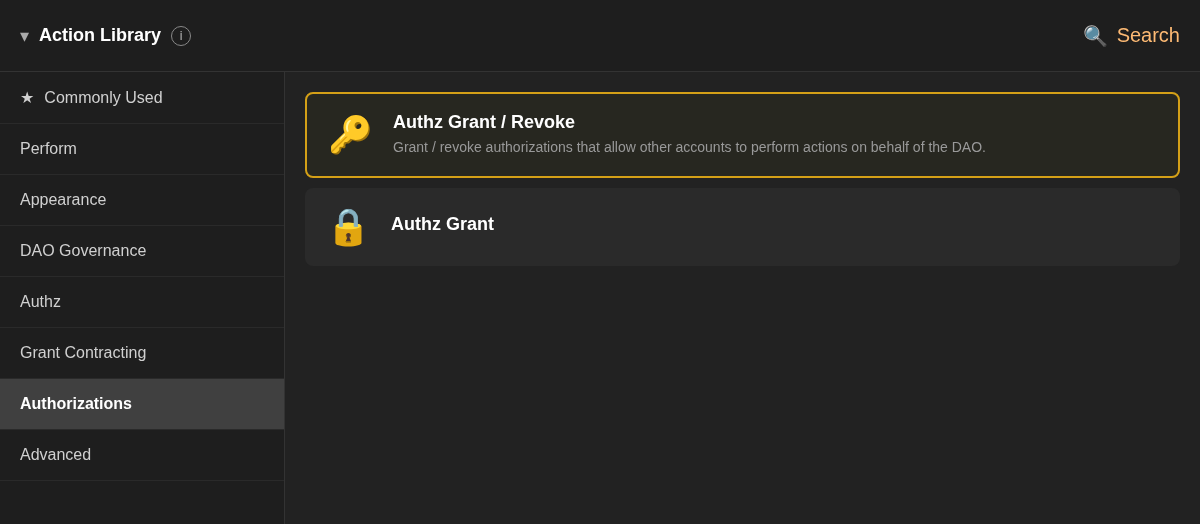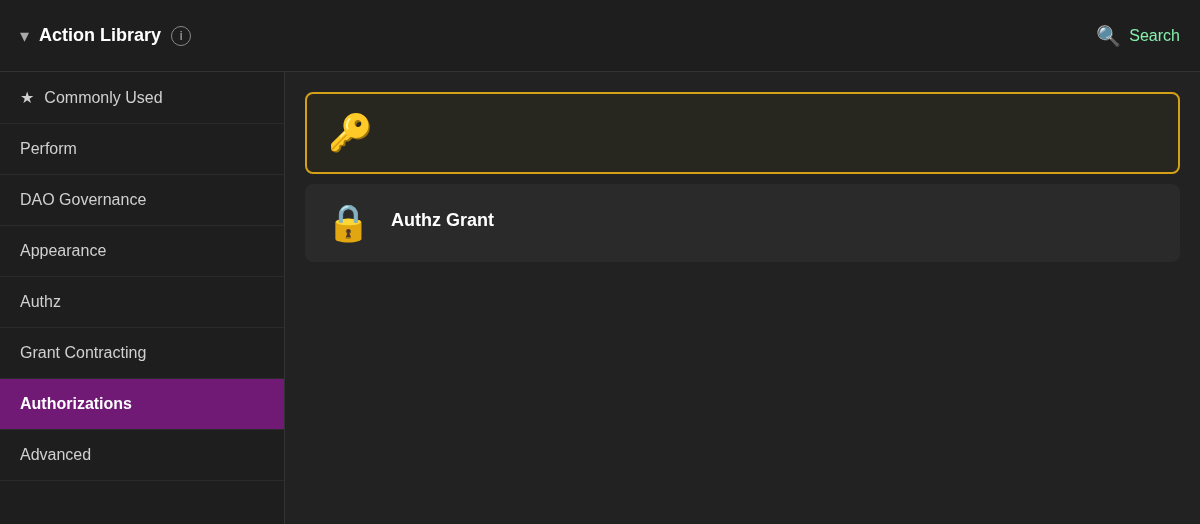--- a/index.html
+++ b/index.html
@@ -73,22 +73,22 @@
       gap: 8px;
       cursor: pointer;
     }
 
     .search-icon {
       color: #aaa;
       font-size: 20px;
     }
 
     .search-label {
-      font-size: 16px;
-      color: #86efac;
+      font-size: 20px;
+      color: #fdba74;
     }
 
     
     .main-content {
       display: flex;
       flex: 1;
       overflow: hidden;
     }
 
     
@@ -107,21 +107,21 @@
       padding: 16px 20px;
       cursor: pointer;
       font-size: 16px;
       font-weight: 500;
       color: #d0d0d0;
       border-bottom: 1px solid #2a2a2a;
       transition: background-color 0.15s;
     }
 
     .sidebar-item.active {
-      background-color: #701a75;
+      background-color: #404040;
       color: #ffffff;
       font-weight: 600;
     }
 
     .sidebar-item .star-icon {
       margin-right: 10px;
       font-size: 16px;
       color: #d0d0d0;
     }
 
@@ -197,25 +197,25 @@
       <div class="sidebar-item">
         <span class="star-icon">★</span>
         <span>Commonly Used</span>
       </div>
 
       <div class="sidebar-item">
         <span>Perform</span>
       </div>
 
       <div class="sidebar-item">
+        <span>Appearance</span>
+      </div>
+
+      <div class="sidebar-item">
         <span>DAO Governance</span>
-      </div>
-
-      <div class="sidebar-item">
-        <span>Appearance</span>
       </div>
 
       <div class="sidebar-item">
         <span>Authz</span>
       </div>
 
       <div class="sidebar-item">
         <span>Grant Contracting</span>
       </div>
 
@@ -227,20 +227,24 @@
       <div class="sidebar-item">
         <span>Advanced</span>
       </div>
 
     </div>
 
     <div class="content-area">
 
       <div class="action-card highlighted">
         <div class="action-icon">🔑</div>
+        <div class="action-info">
+          <div class="action-title">Authz Grant / Revoke</div>
+          <div class="action-desc">Grant / revoke authorizations that allow other accounts to perform actions on behalf of the DAO.</div>
+        </div>
       </div>
 
       <div class="action-card">
         <div class="action-icon">🔒</div>
         <div class="action-info">
           <div class="action-title">Authz Grant</div>
         </div>
       </div>
 
     </div>

